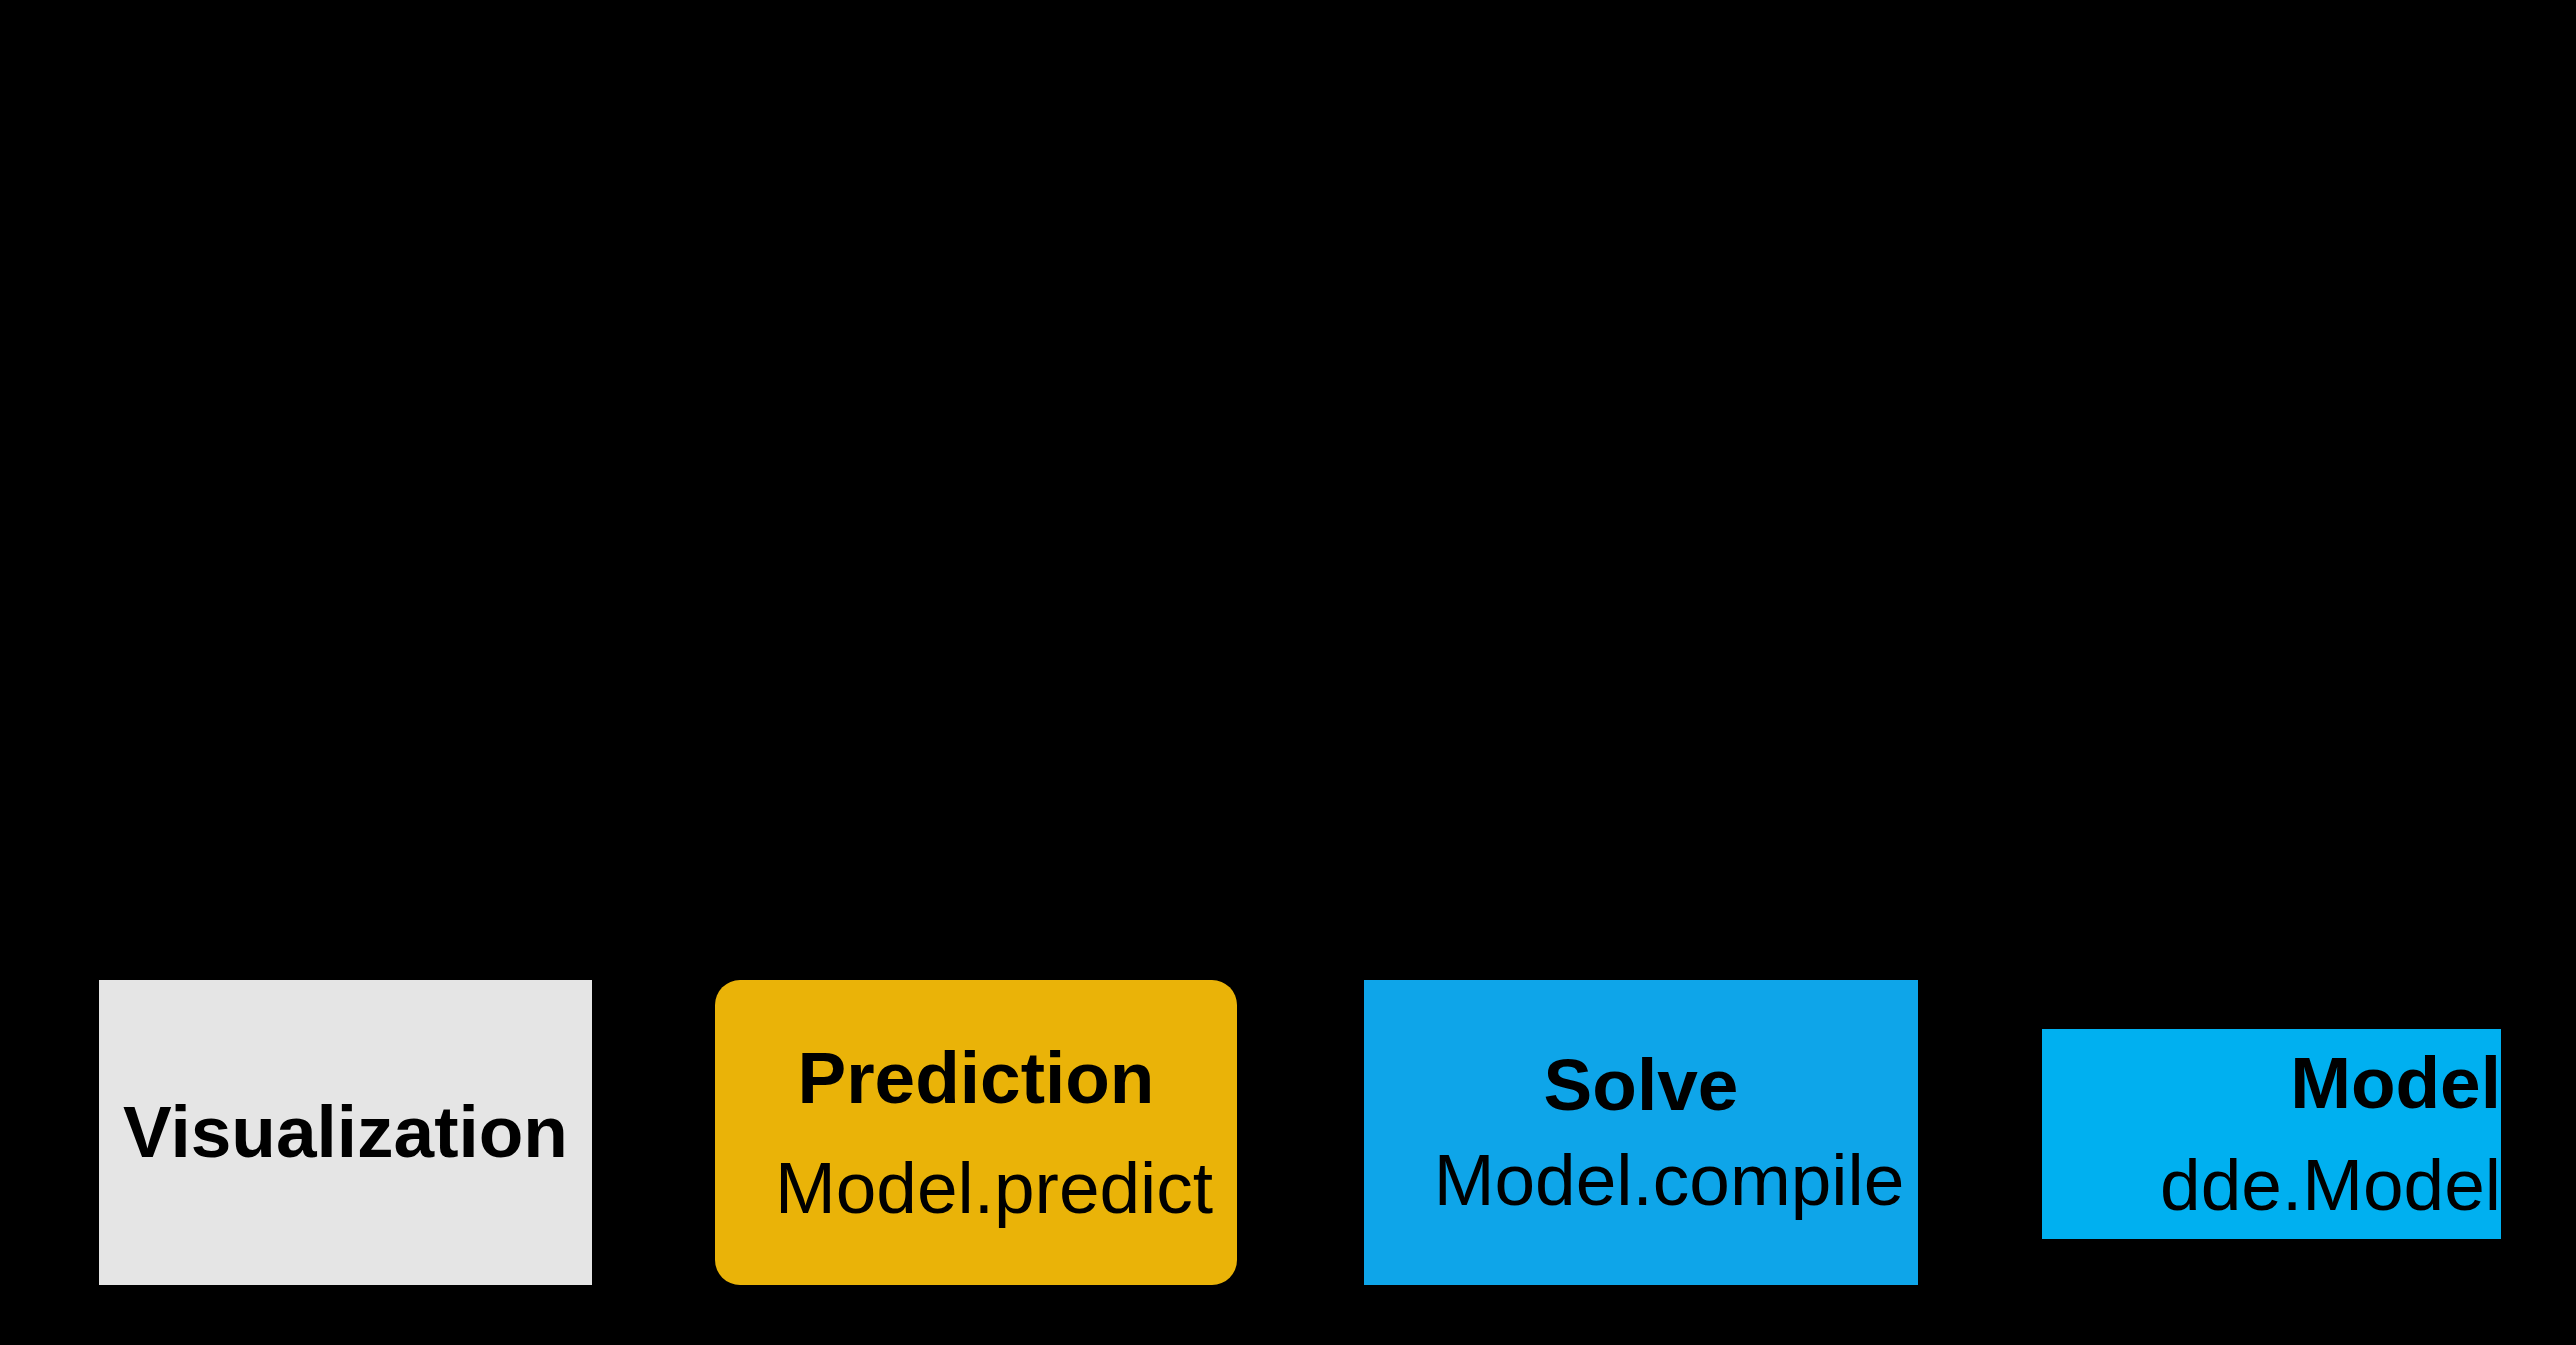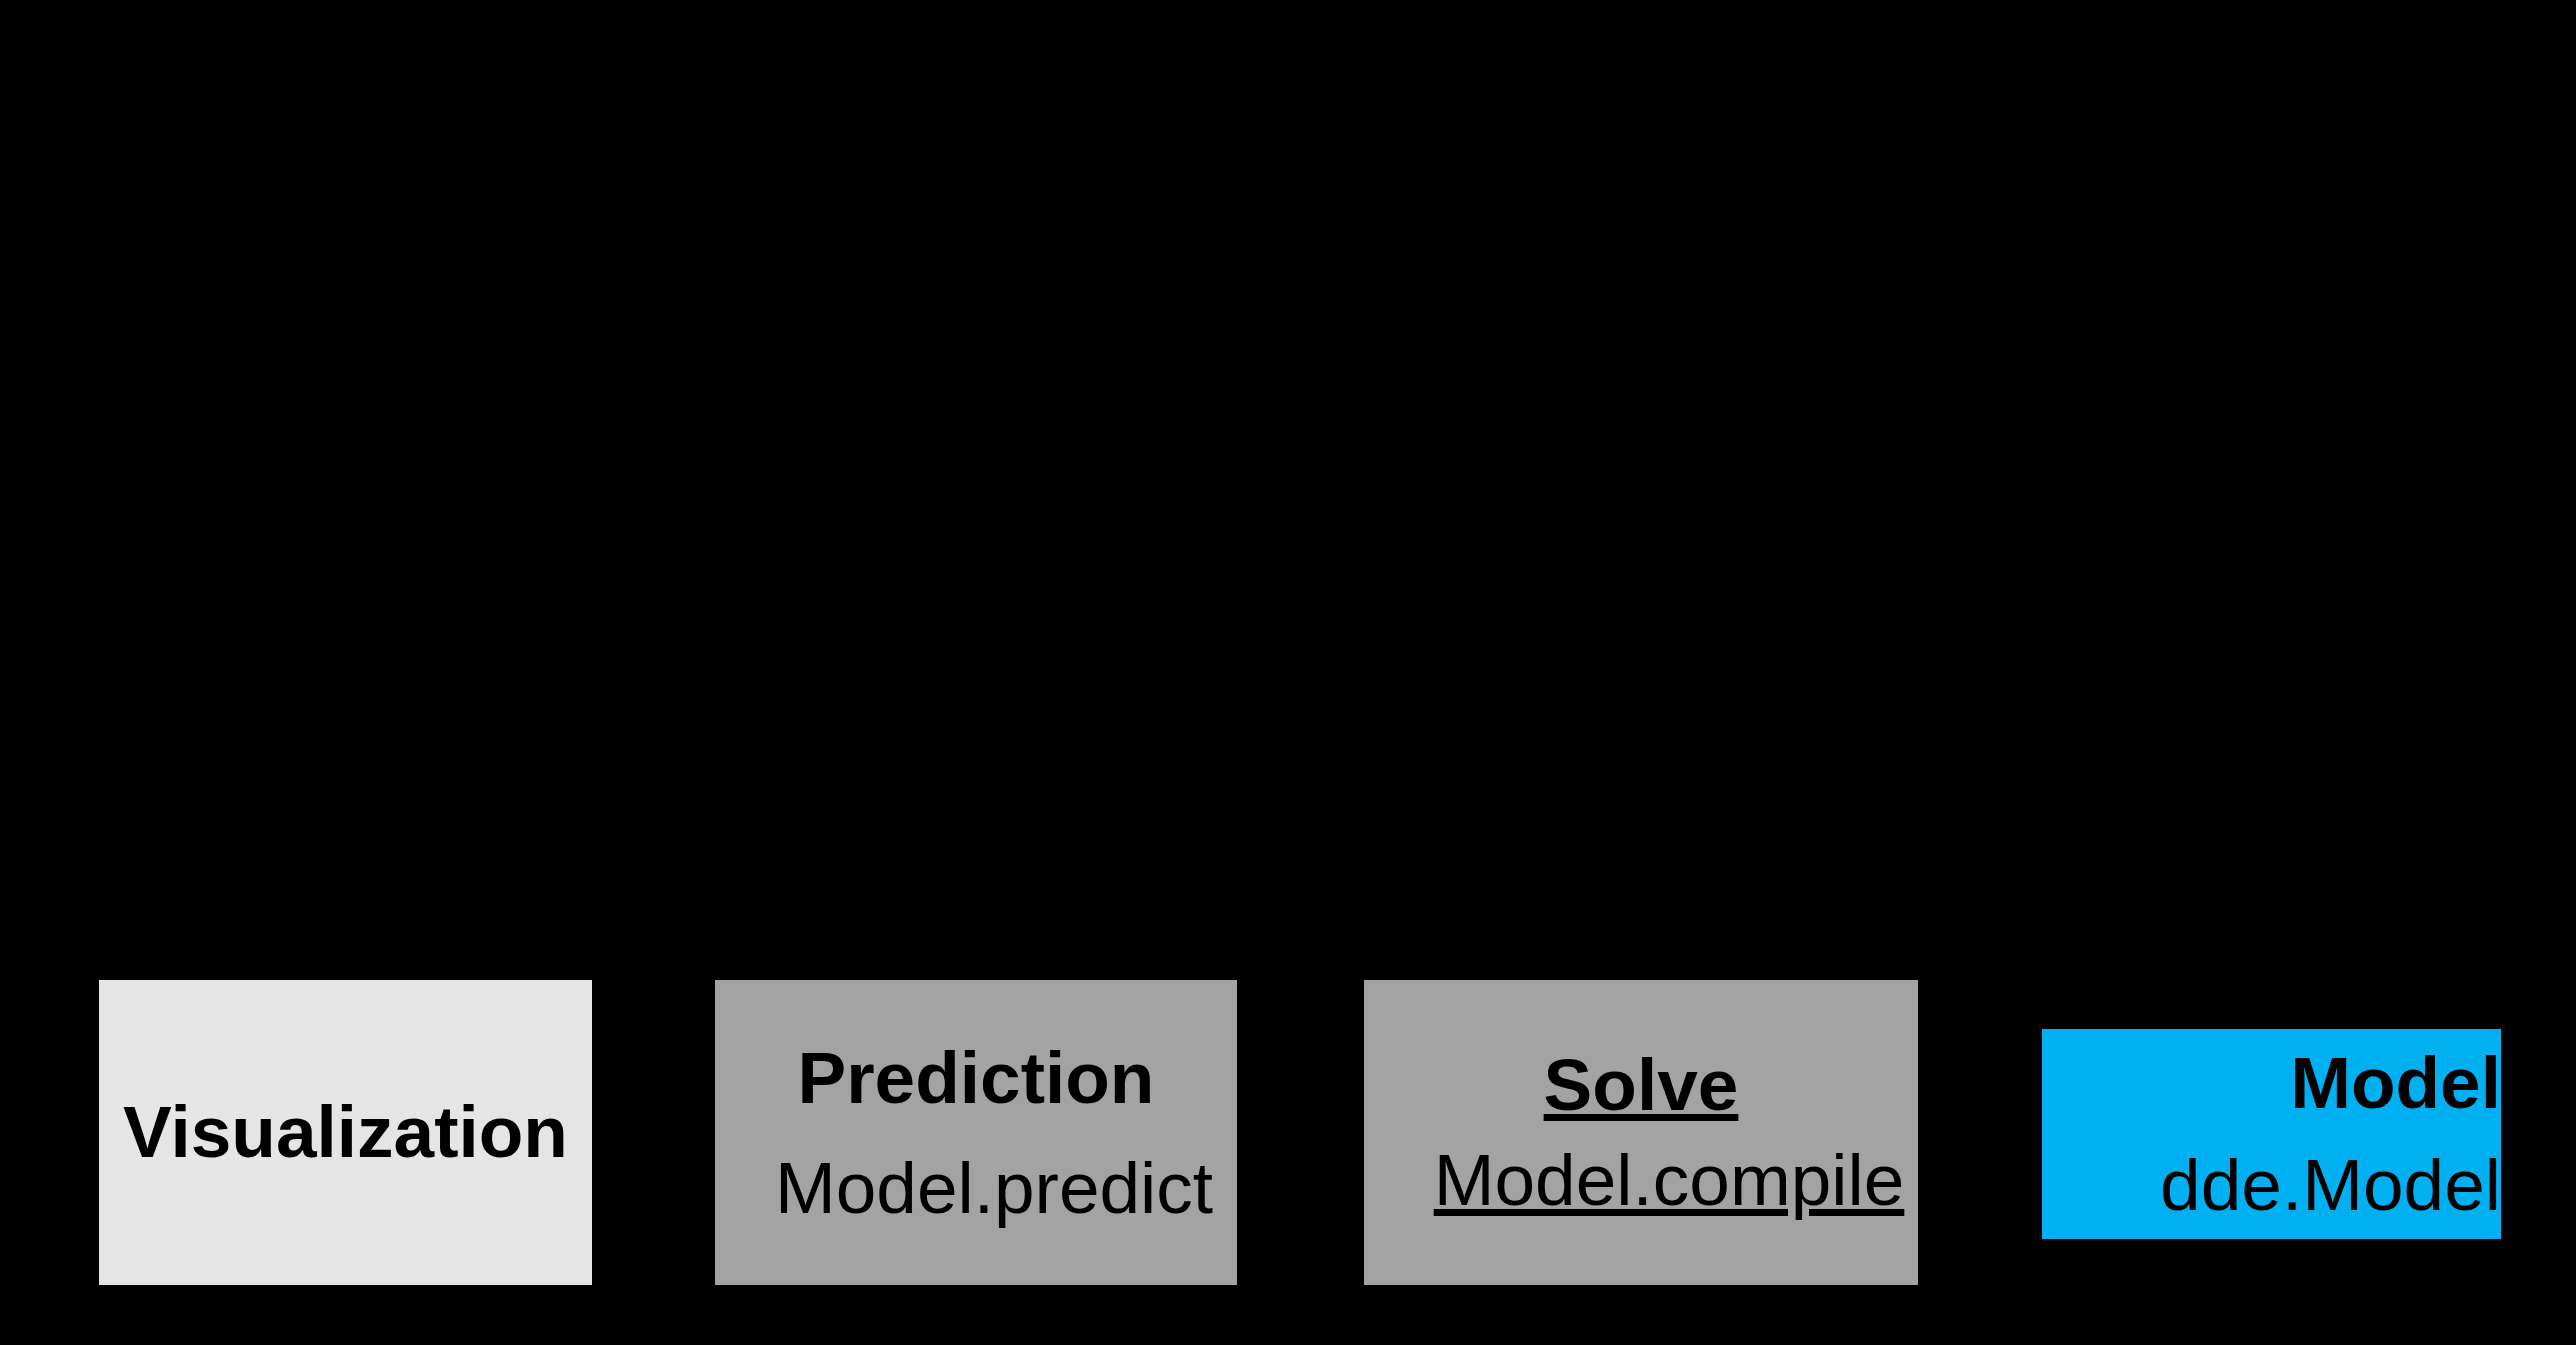--- a/index.html
+++ b/index.html
@@ -71,26 +71,26 @@
 </style>
 </head>
 <body>
 
 <div class="canvas">
 
   <div class="box box-visualization" style="background-color: #e5e5e5;">
     <span class="title">Visualization</span>
   </div>
 
-  <div class="box box-prediction" style="background-color: #a3a3a3;">
+  <div class="box box-prediction" style="background-color: #eab308; border-radius: 25px;">
     <span class="title">Prediction</span>
     <span class="code">Model.predict</span>
   </div>
 
-  <div class="box box-solve" style="background-color: #a3a3a3; text-decoration: underline;">
+  <div class="box box-solve" style="background-color: #0ea5e9;">
     <span class="title">Solve</span>
     <span class="code">Model.compile</span>
   </div>
 
   <div class="box box-model" style="background-color: rgb(0, 176, 240);">
     <span class="title">Model</span>
     <span class="code">dde.Model</span>
   </div>
 
 </div>

